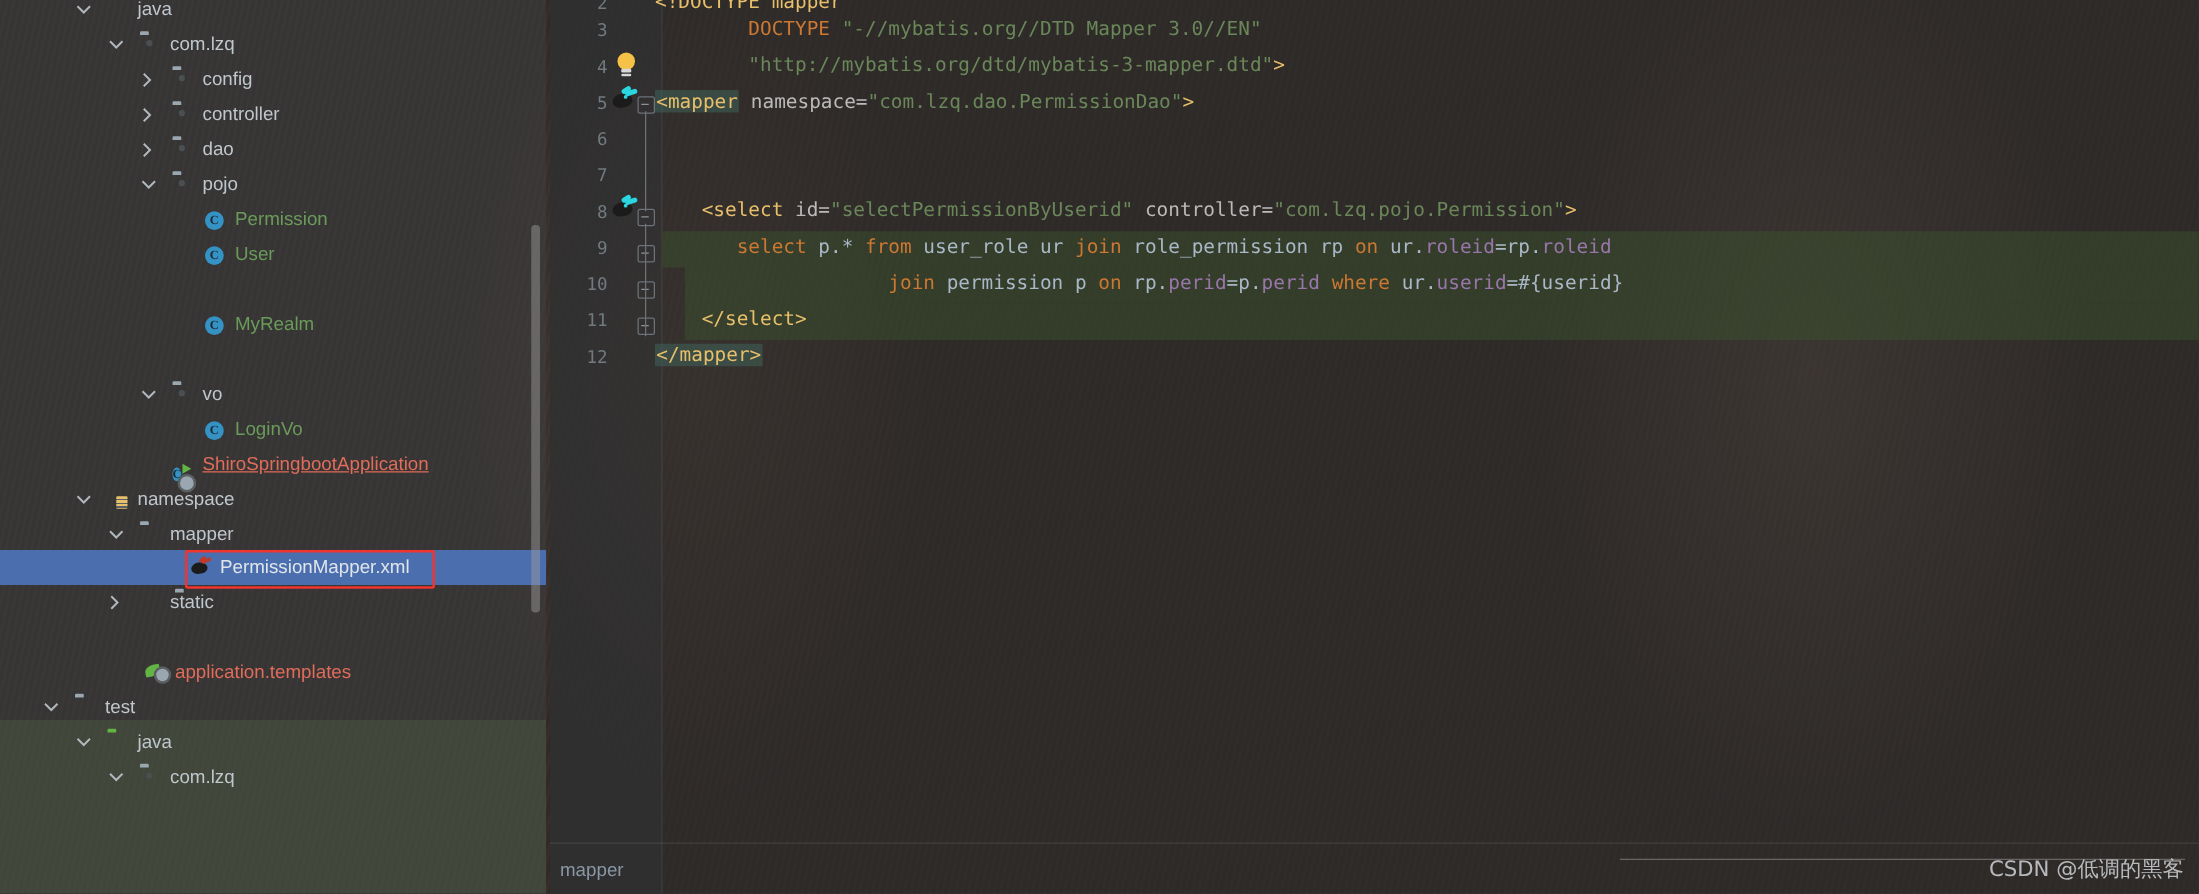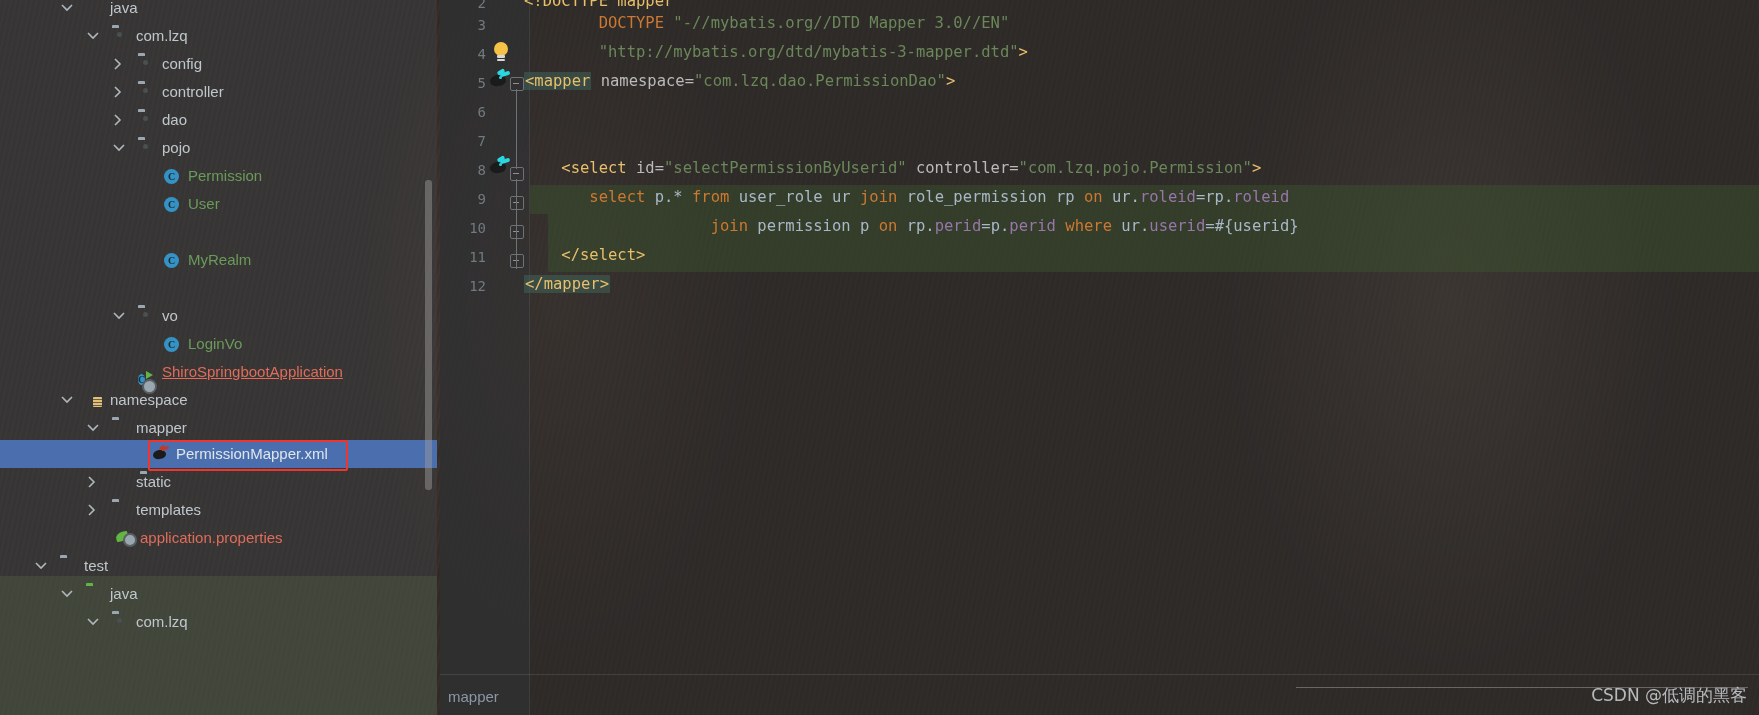--- a/index.html
+++ b/index.html
@@ -373,36 +373,27 @@
     <div class="tree-row" style="top:468px;padding-left:28px;">
       <span class="arrow" style="left:86px;">
           <svg width="10" height="14" viewBox="0 0 10 14" style="top:7px">
             <polyline points="3,2 8,7 3,12" fill="none" stroke="#b0b8bd" stroke-width="1.6"></polyline>
           </svg>
         </span>
       <span class="ico folder" style="left:112px;"></span>
       <span class="label" style="left:136px;">static</span>
     </div>
 
-    <div class="tree-row" style="top:496px;">
-      <span class="arrow" style="left:86px;">
-          <svg width="10" height="14" viewBox="0 0 10 14" style="top:7px">
-            <polyline points="3,2 8,7 3,12" fill="none" stroke="#b0b8bd" stroke-width="1.6"></polyline>
-          </svg>
-        </span>
-      <span class="ico folder" style="left:112px;"></span>
-      <span class="label" style="left:136px;">templates</span>
-    </div>
 
     <div class="tree-row" style="top:524px;">
       <span class="props-ico ico" style="left:116px;top:6px;">
         <span class="leaf"></span>
         <span class="gear"></span>
       </span>
-      <span class="label" style="left:140px;color:#e06c5a;">application.properties</span>
+      <span class="label" style="left:140px;color:#e06c5a;">application.templates</span>
     </div>
 
     <div class="tree-row" style="top:552px;">
       <span class="arrow" style="left:34px;">
           <svg width="14" height="10" viewBox="0 0 14 10">
             <polyline points="2,2 7,7 12,2" fill="none" stroke="#b0b8bd" stroke-width="1.6"></polyline>
           </svg>
         </span>
       <span class="ico folder" style="left:60px;"></span>
       <span class="label" style="left:84px;">test</span>

